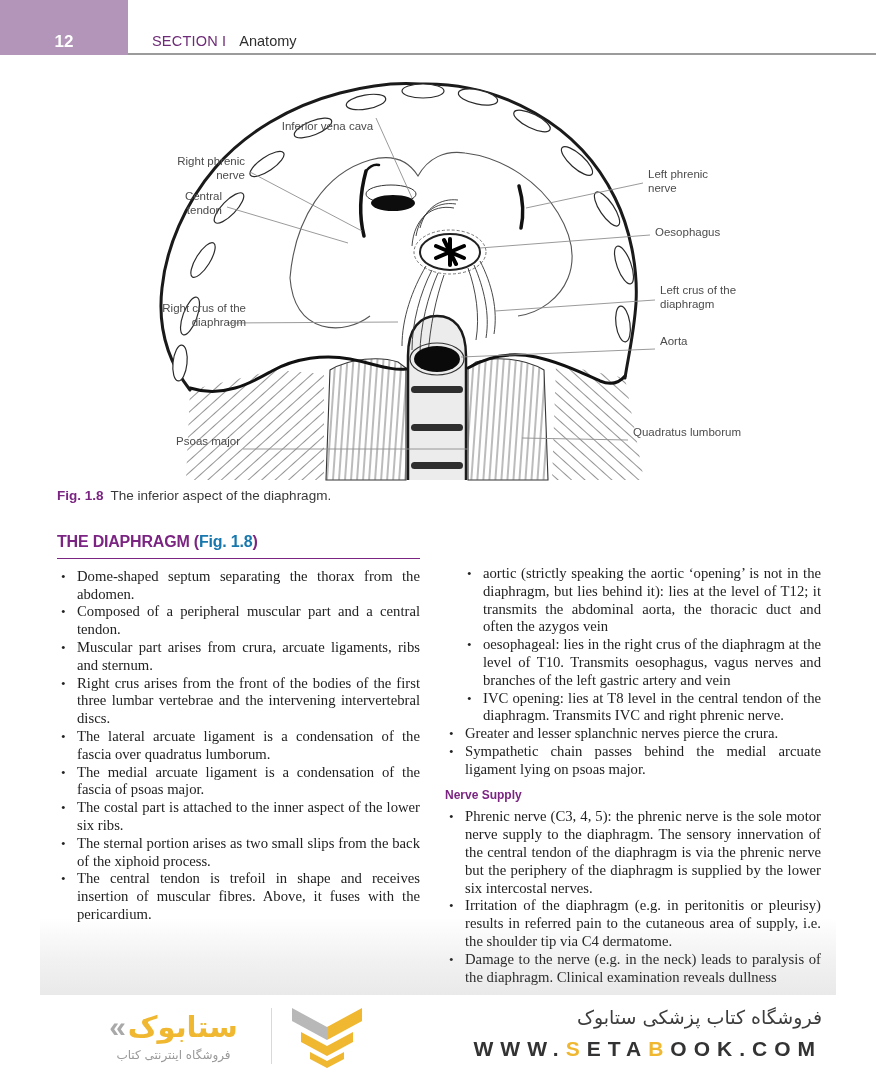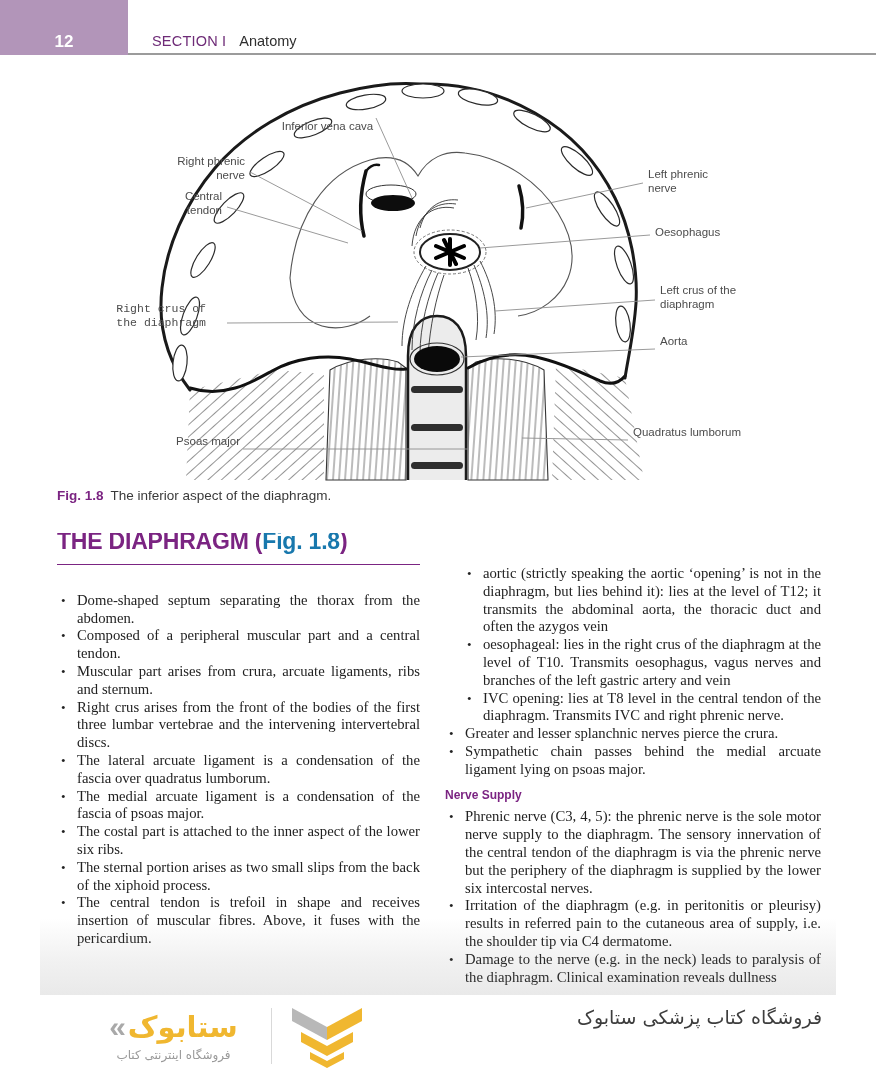--- a/index.html
+++ b/index.html
@@ -21,23 +21,23 @@
   .fig-label{position:absolute;font-size:11.5px;line-height:13.5px;color:#4c4c4c;}
   .lbl-r{text-align:right;}
   .fig-caption{position:absolute;left:57px;top:488px;font-size:13.5px;color:#3a3a3a;}
   .fig-caption .figno{color:#7b2482;font-weight:bold;margin-right:7px;}
 
   
   .col{position:absolute;font-family:"Liberation Serif",serif;font-size:14.7px;
        line-height:17.8px;color:#222;text-align:justify;overflow:hidden;}
   .col-left {left:57px; top:533px;width:363px;height:462px;}
   .col-right{left:445px;top:565px;width:376px;height:430px;}
-  .art-head{font-family:"Liberation Sans",sans-serif;font-size:23px;font-weight:bold;
-            color:#7b2482;letter-spacing:-.2px;padding-bottom:13px;border-bottom:1.6px solid #7b2482;
-            margin-bottom:27px;white-space:nowrap;}
+  .art-head{font-family:"Liberation Sans",sans-serif;font-size:16px;font-weight:bold;
+            color:#7b2482;letter-spacing:-.2px;padding-bottom:7px;border-bottom:1.6px solid #7b2482;
+            margin-bottom:9px;white-space:nowrap;}
   .art-head .figref{color:#1878ad;}
   ul.blist{margin:0;padding:0;list-style:none;}
   ul.blist li{position:relative;padding-left:20px;}
   ul.blist li::before{content:"\2022";position:absolute;left:4px;top:0;font-size:13px;color:#222;}
   ul.blist li.sub{margin-left:18px;}
   .sub-head{font-family:"Liberation Sans",sans-serif;font-size:12px;font-weight:bold;
             color:#7b2482;margin:8px 0 4px 0;text-align:left;}
   .scan-shadow{position:absolute;left:40px;top:918px;width:796px;height:77px;pointer-events:none;
      background:linear-gradient(to bottom,rgba(120,120,120,0) 0%,rgba(120,120,120,.10) 55%,rgba(120,120,120,.16) 100%);}
 
@@ -181,21 +181,21 @@
       </g>
     </svg>
 
     <div class="fig-label lbl-r" style="right:501px;top:60px;width:95px;text-align:center;">Inferior vena cava</div>
     <div class="fig-label lbl-r" style="right:631px;top:95px;width:92px;">Right phrenic nerve</div>
     <div class="fig-label lbl-r" style="right:654px;top:130px;width:55px;">Central tendon</div>
     <div class="fig-label" style="left:648px;top:108px;width:82px;">Left phrenic nerve</div>
     <div class="fig-label" style="left:655px;top:166px;width:110px;">Oesophagus</div>
     <div class="fig-label" style="left:660px;top:224px;width:96px;">Left crus of the diaphragm</div>
     <div class="fig-label" style="left:660px;top:275px;width:60px;">Aorta</div>
-    <div class="fig-label lbl-r" style="right:670px;top:242px;width:108px;font-family:Liberation Mono, monospace;">Right crus of the diaphragm</div>
+    <div class="fig-label lbl-r" style="right:630px;top:242px;width:108px;">Right crus of the diaphragm</div>
     <div class="fig-label lbl-r" style="right:636px;top:375px;width:90px;">Psoas major</div>
     <div class="fig-label" style="left:633px;top:366px;width:145px;">Quadratus lumborum</div>
   </div>
 
   <div class="fig-caption">
     <span class="figno">Fig. 1.8</span><span>The inferior aspect of the diaphragm.</span>
   </div>
 
   <div class="col col-left">
     <div class="art-head"><span>THE DIAPHRAGM (</span><span class="figref">Fig. 1.8</span><span>)</span></div>
@@ -242,16 +242,17 @@
       <div class="logo-div"></div>
       <svg width="82" height="64" viewBox="0 0 82 64">
         <polygon points="6,4 41,23 41,36 6,17" fill="#b8b8b8"></polygon>
         <polygon points="41,23 76,4 76,17 41,36" fill="#f0b730"></polygon>
         <polygon points="15,28 41,42 67,28 67,38 41,52 15,38" fill="#f0b730"></polygon>
         <polygon points="24,48 41,57 58,48 58,55 41,64 24,55" fill="#f0b730"></polygon>
       </svg>
     </div>
     <div class="f-right">
       <div class="f-title fa">فروشگاه کتاب پزشکی ستابوک</div>
+      <div class="f-url"><span>WWW.</span><span class="yl">S</span><span>ETA</span><span class="yl">B</span><span>OOK.COM</span></div>
     </div>
   </div>
 
 </div>
 
 </body></html>

